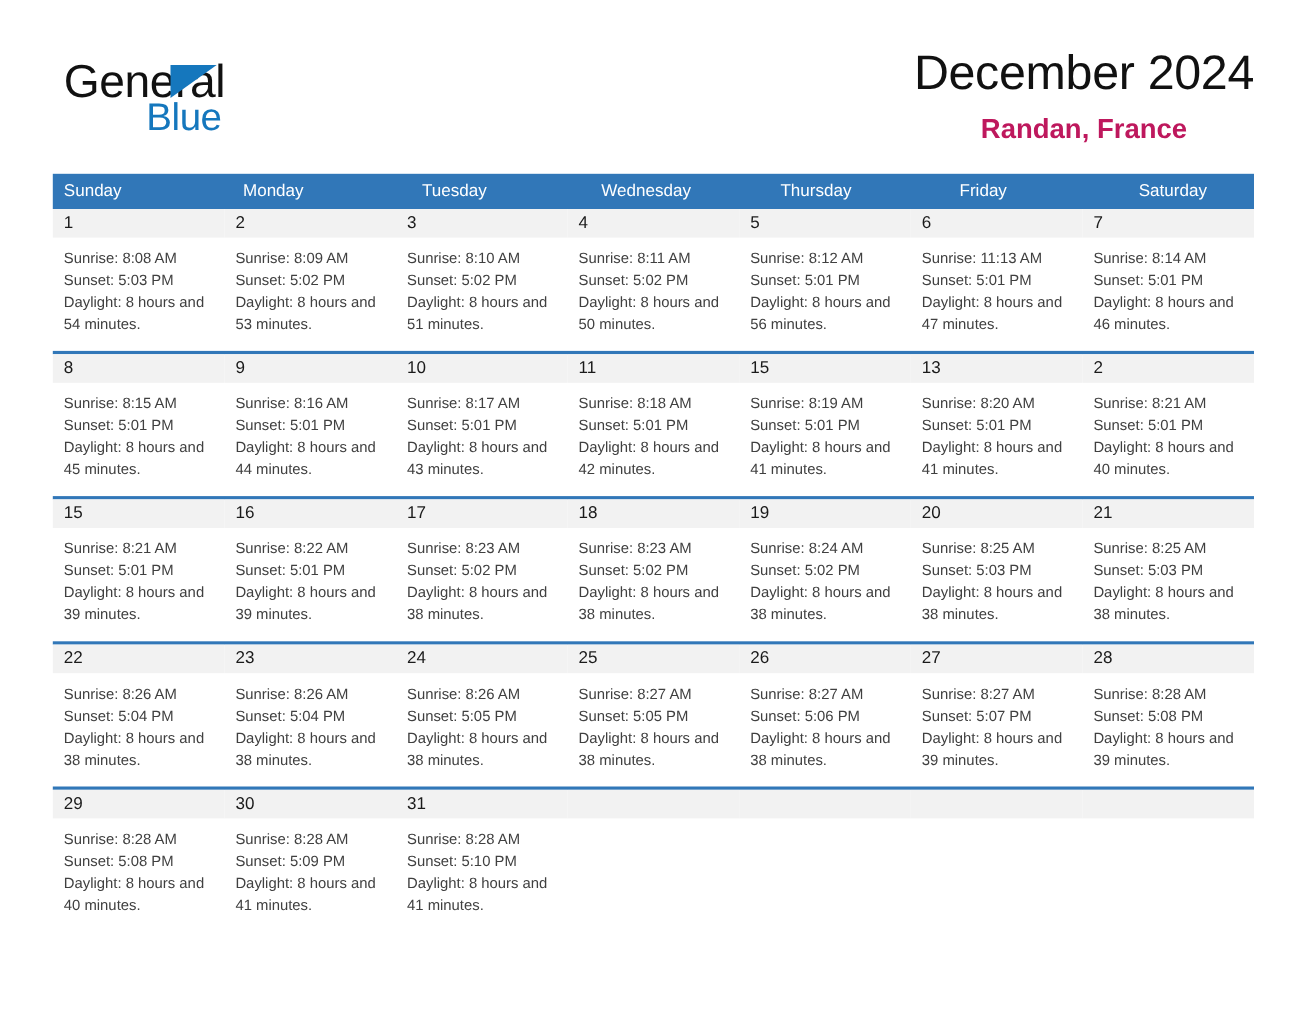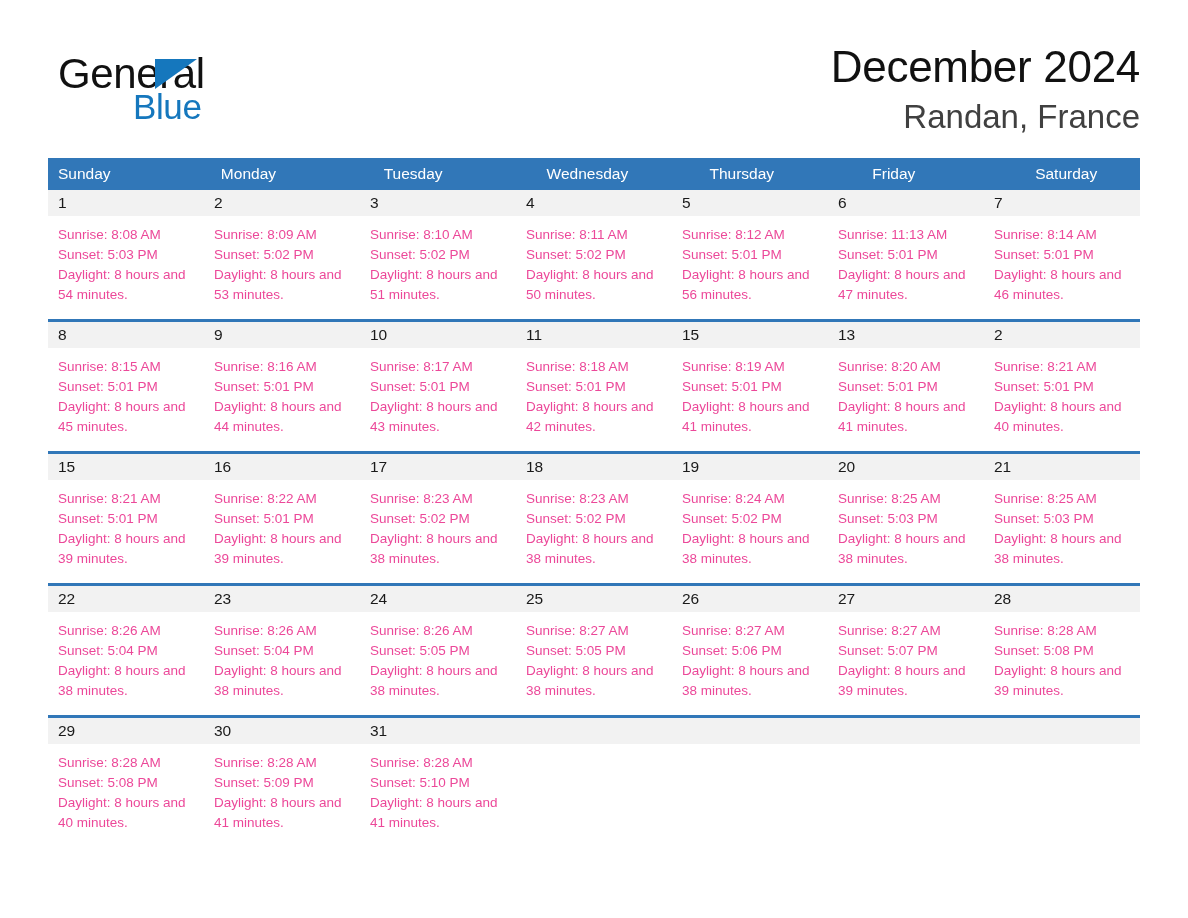--- a/index.html
+++ b/index.html
@@ -65,35 +65,35 @@
     letter-spacing: -0.4px;
     color: #1577bd;
     font-weight: 400;
     line-height: 40px;
   }
 
   .title-block {
     position: absolute;
     right: 0;
     top: 0;
-    text-align: right;
+    text-align: center;
   }
   .month-title {
     font-size: 44px;
     font-weight: 400;
     color: #111111;
     line-height: 54px;
     letter-spacing: -0.3px;
     white-space: nowrap;
   }
   .location {
     margin-top: 8px;
-    font-size: 33px;
-    font-weight: 400;
-    color: #404040;
+    font-size: 25px;
+    font-weight: 700;
+    color: #be185d;
     line-height: 30px;
     white-space: nowrap;
   }
 
   
   .calendar {
     position: absolute;
     left: 48px;
     top: 158px;
     width: 1092px;
@@ -143,21 +143,21 @@
     font-size: 15.5px;
     color: #1a1a1a;
     line-height: 26px;
     padding-left: 10px;
     display: block;
   }
   .day-info {
     padding: 9px 10px 0 10px;
     font-size: 13.5px;
     line-height: 20px;
-    color: #ec4899;
+    color: #404040;
     height: 103px;
     box-sizing: border-box;
   }
   .day-info div {
     white-space: nowrap;
   }
   .day-info .daylight-line {
     white-space: normal;
   }
 </style>

